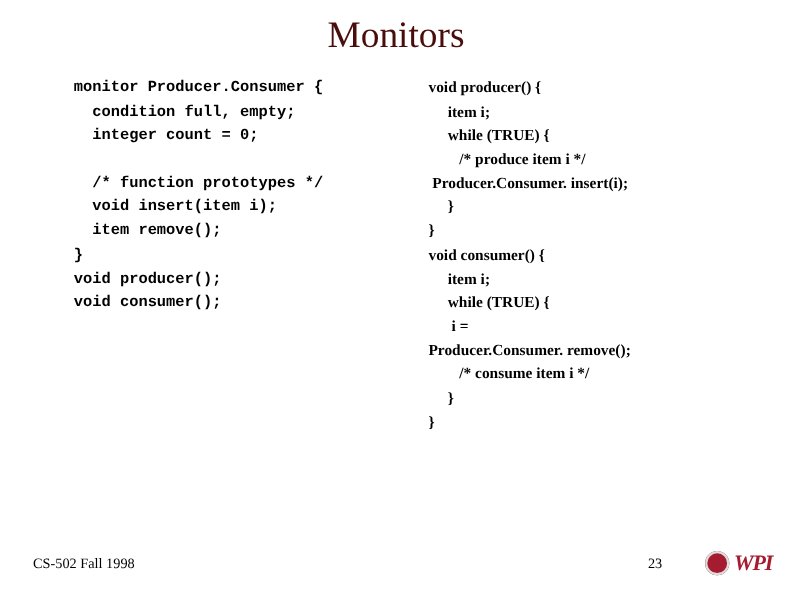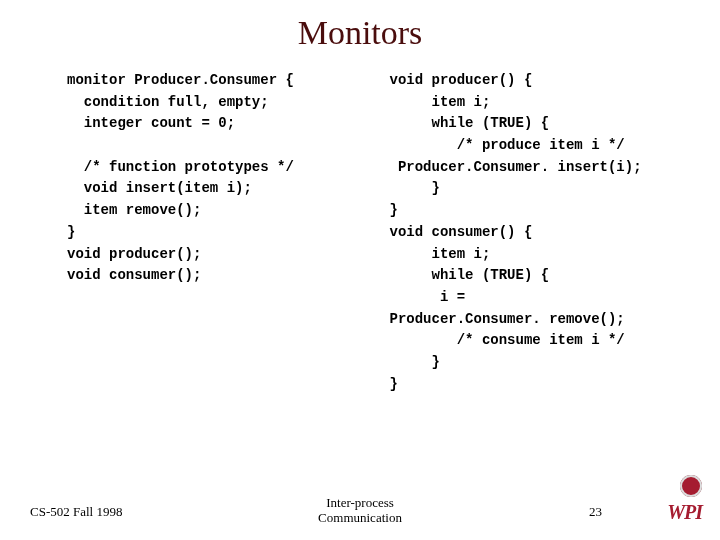--- a/index.html
+++ b/index.html
@@ -45,20 +45,21 @@
     white-space: pre;
   }
   .col-left {
     padding-right: 6px;
     box-sizing: border-box;
     margin-left: 47px;
   }
   .col-right {
     padding-left: 6px;
     box-sizing: border-box;
+    font-family: Liberation Serif, serif;
   }
   .footer {
     position: absolute;
     bottom: 14px;
     left: 0;
     width: 720px;
     height: 40px;
     font-family: "Times New Roman", Times, serif;
     font-size: 13px;
     color: #000;
@@ -79,23 +80,22 @@
   .foot-page {
     position: absolute;
     right: 118px;
     bottom: 6px;
   }
   .logo {
     position: absolute;
     right: 18px;
     bottom: 2px;
     display: flex;
-    align-items: flex-end;
+    align-items: flex-start;
     gap: 4px;
-    flex-direction: column;
   }
   .seal {
     width: 22px;
     height: 22px;
     border-radius: 50%;
     background: radial-gradient(circle at 50% 50%, #a51c30 0 58%, #7a0f1f 60% 100%);
     box-shadow: inset 0 0 0 2px #ddd;
   }
   .wpi {
     font-family: "Times New Roman", Times, serif;
@@ -136,24 +136,20 @@
      while (TRUE) {
       i =
 Producer.Consumer. remove();
         /* consume item i */
      }
 }</div>
   </div>
 
   <div class="footer">
     <div class="foot-left">CS-502 Fall 1998</div>
-    <div class="foot-center">
-      <span>Inter-process</span><br>
-      <span>Communication</span>
-    </div>
     <div class="foot-page">23</div>
     <div class="logo">
       <div class="seal"></div>
       <div class="wpi">WPI</div>
     </div>
   </div>
 
 </div>
 
 </body></html>

